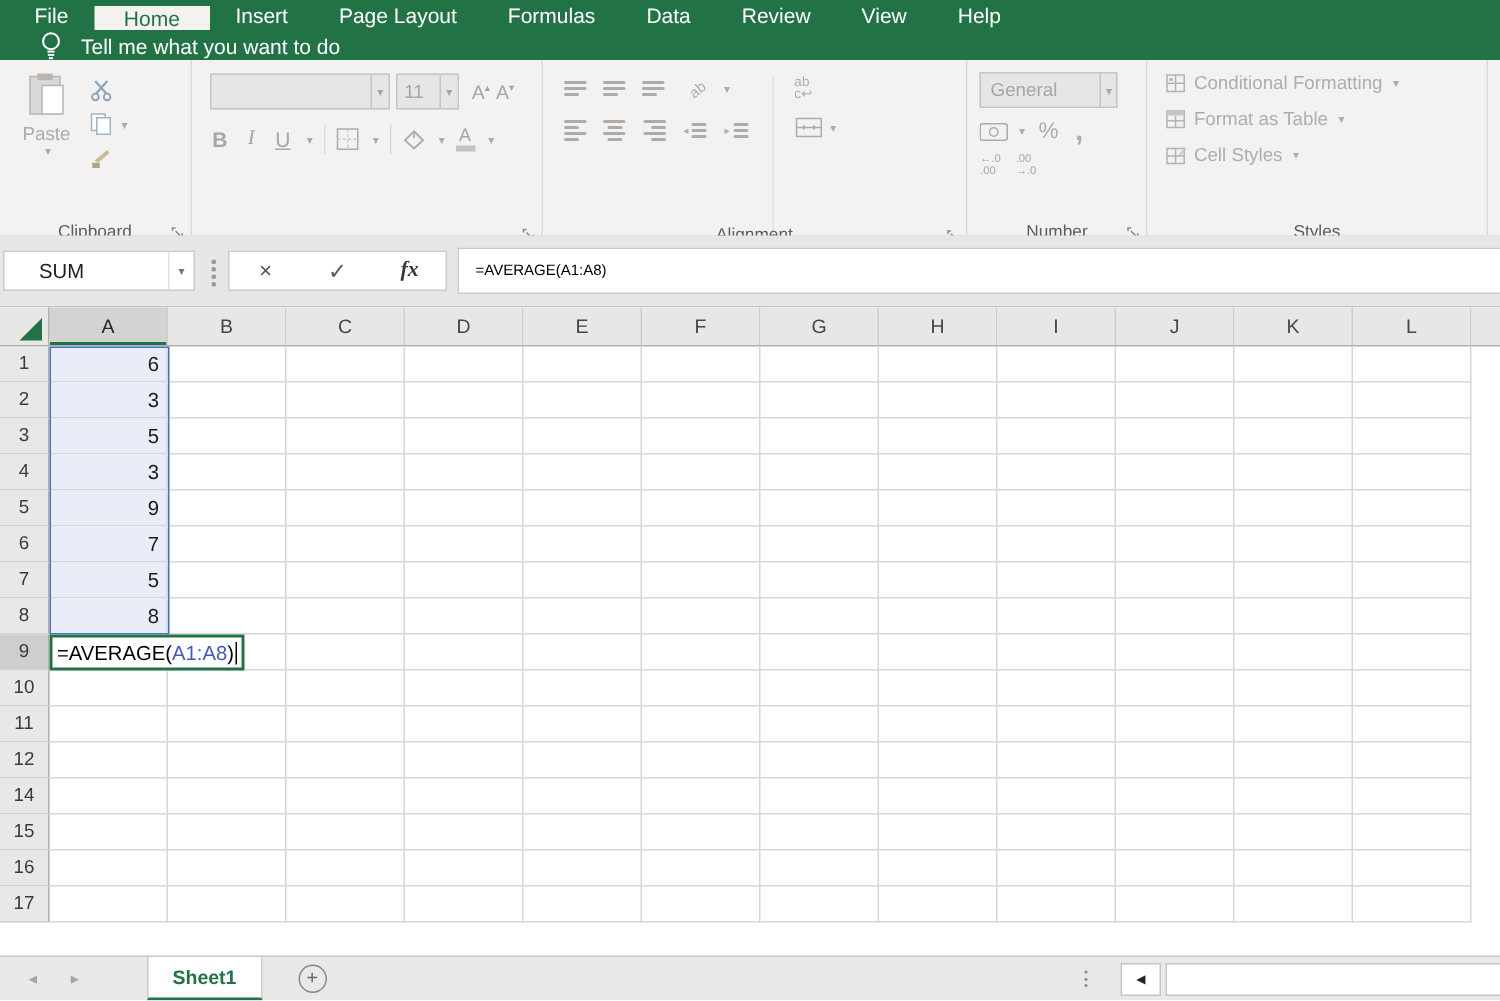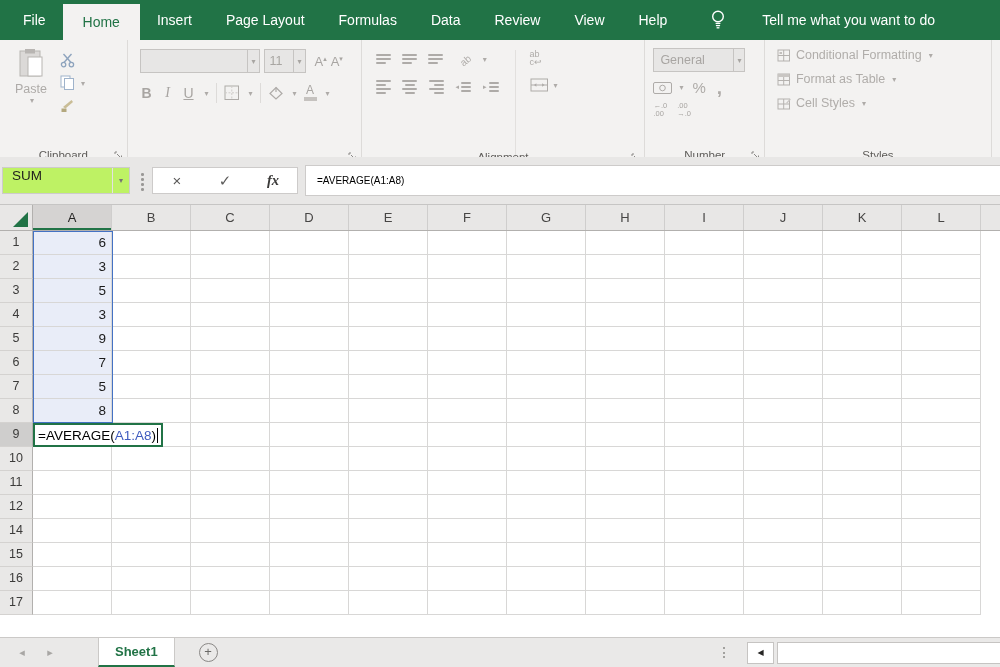--- a/index.html
+++ b/index.html
@@ -1,25 +1,25 @@
 <!DOCTYPE html>
 <html><head>
 <meta charset="utf-8">
 <style>
   html,body{margin:0;padding:0;}
   body{font-family:"Liberation Sans",sans-serif;background:#fff;}
   .app{position:relative;width:1000px;height:667px;overflow:hidden;background:#fff;}
 
   
-  .titlebar{position:absolute;top:0;left:0;right:0;height:40px;background:#217346;display:flex;align-items:stretch;color:#fff;}
+  .titlebar{position:absolute;top:0;left:0;right:0;height:40px;background:#217346;display:flex;align-items:stretch;color:#fff;flex-direction:column;}
   .menu-tabs{display:flex;align-items:stretch;}
   .menu-tab{display:flex;align-items:center;padding:0 17px;font-size:14px;cursor:pointer;white-space:nowrap;}
   .menu-tab:first-child{margin-left:6px;}
   .menu-tab.active{background:#f3f2f1;color:#217346;margin-top:4px;padding:0 20px;}
-  .tellme{display:flex;align-items:center;margin-left:26px;font-size:14px;gap:24px;}
+  .tellme{display:flex;align-items:center;margin-left:26px;font-size:14px;}
   .tellme svg{margin-right:12px;}
 
   
   .ribbon{position:absolute;top:40px;left:0;right:0;height:117px;background:#f3f2f1;border-bottom:1px solid #d2d0ce;display:flex;}
   .rgroup{position:relative;border-right:1px solid #dddbd9;height:100%;}
   .rgroup-label{position:absolute;bottom:4px;left:0;right:0;text-align:center;font-size:11.5px;color:#5d5b58;text-decoration:underline;}
   .launcher{position:absolute;bottom:5px;right:4px;}
   .combo{background:#e7e6e5;border:1px solid #c6c4c2;display:flex;align-items:center;height:22px;font-size:12.5px;color:#a8a5a2;}
   .combo .dd{margin-left:auto;border-left:1px solid #c6c4c2;align-self:stretch;display:flex;align-items:center;padding:0 3px;font-size:8px;color:#a8a5a2;}
   .ddv{font-size:8px;color:#aeaba8;margin-left:2px;}
@@ -54,21 +54,21 @@
   .comma{font-size:19px;font-weight:bold;color:#aeaba8;line-height:10px;}
   .num-row3{display:flex;gap:10px;margin-top:6px;}
   .decic{font-size:7.5px;line-height:8px;color:#a8a5a2;white-space:pre;}
   .g-styles{width:215px;padding:8px 0 0 12px;display:flex;flex-direction:column;gap:10px;}
   .style-btn{display:flex;align-items:center;gap:5px;font-size:12.5px;color:#b0adaa;white-space:nowrap;}
   .g-cells{flex:1;padding:8px 0 0 8px;display:flex;flex-direction:column;gap:10px;overflow:hidden;}
   .cell-btn{display:flex;align-items:center;gap:4px;font-size:12.5px;color:#b0adaa;white-space:nowrap;}
 
   
   .formula-row{position:absolute;top:157px;left:0;right:0;height:48px;background:#e8e7e6;border-bottom:1px solid #c6c5c4;box-sizing:border-box;}
-  .name-box{position:absolute;left:2px;top:10px;width:128px;height:27px;background:#bef264;border:1px solid #cdcbca;box-sizing:border-box;display:flex;align-items:flex-start;font-size:13.5px;color:#1f1e1d;padding-left:9px;}
+  .name-box{position:absolute;left:2px;top:10px;width:128px;height:27px;background:#ffffff;border:1px solid #cdcbca;box-sizing:border-box;display:flex;align-items:center;font-size:13.5px;color:#1f1e1d;padding-left:23px;}
   .name-box .dd{margin-left:auto;align-self:stretch;display:flex;align-items:center;padding:0 6px;font-size:8px;color:#767472;border-left:1px solid #e4e2e1;}
   .fdots{position:absolute;left:141px;top:16px;display:flex;flex-direction:column;gap:2.5px;}
   .fdots b{width:2.5px;height:2.5px;background:#9a9896;border-radius:50%;}
   .fbuttons{position:absolute;left:152px;top:10px;width:146px;height:27px;background:#fff;border:1px solid #cdcbca;box-sizing:border-box;display:flex;align-items:center;justify-content:space-around;}
   .fbtn{font-size:15px;color:#5a5958;width:28px;text-align:center;cursor:pointer;}
   .fx{font-family:"Liberation Serif",serif;font-style:italic;font-weight:bold;font-size:14.5px;color:#3b3a39;}
   .finput{position:absolute;left:305px;top:8px;right:0;height:31px;background:#fff;border:1px solid #cdcbca;border-right:none;box-sizing:border-box;display:flex;align-items:center;font-size:10px;color:#000;padding-left:11px;}
 
   
   .grid{position:absolute;top:205px;left:0;width:1000px;height:434px;background:#fff;}

